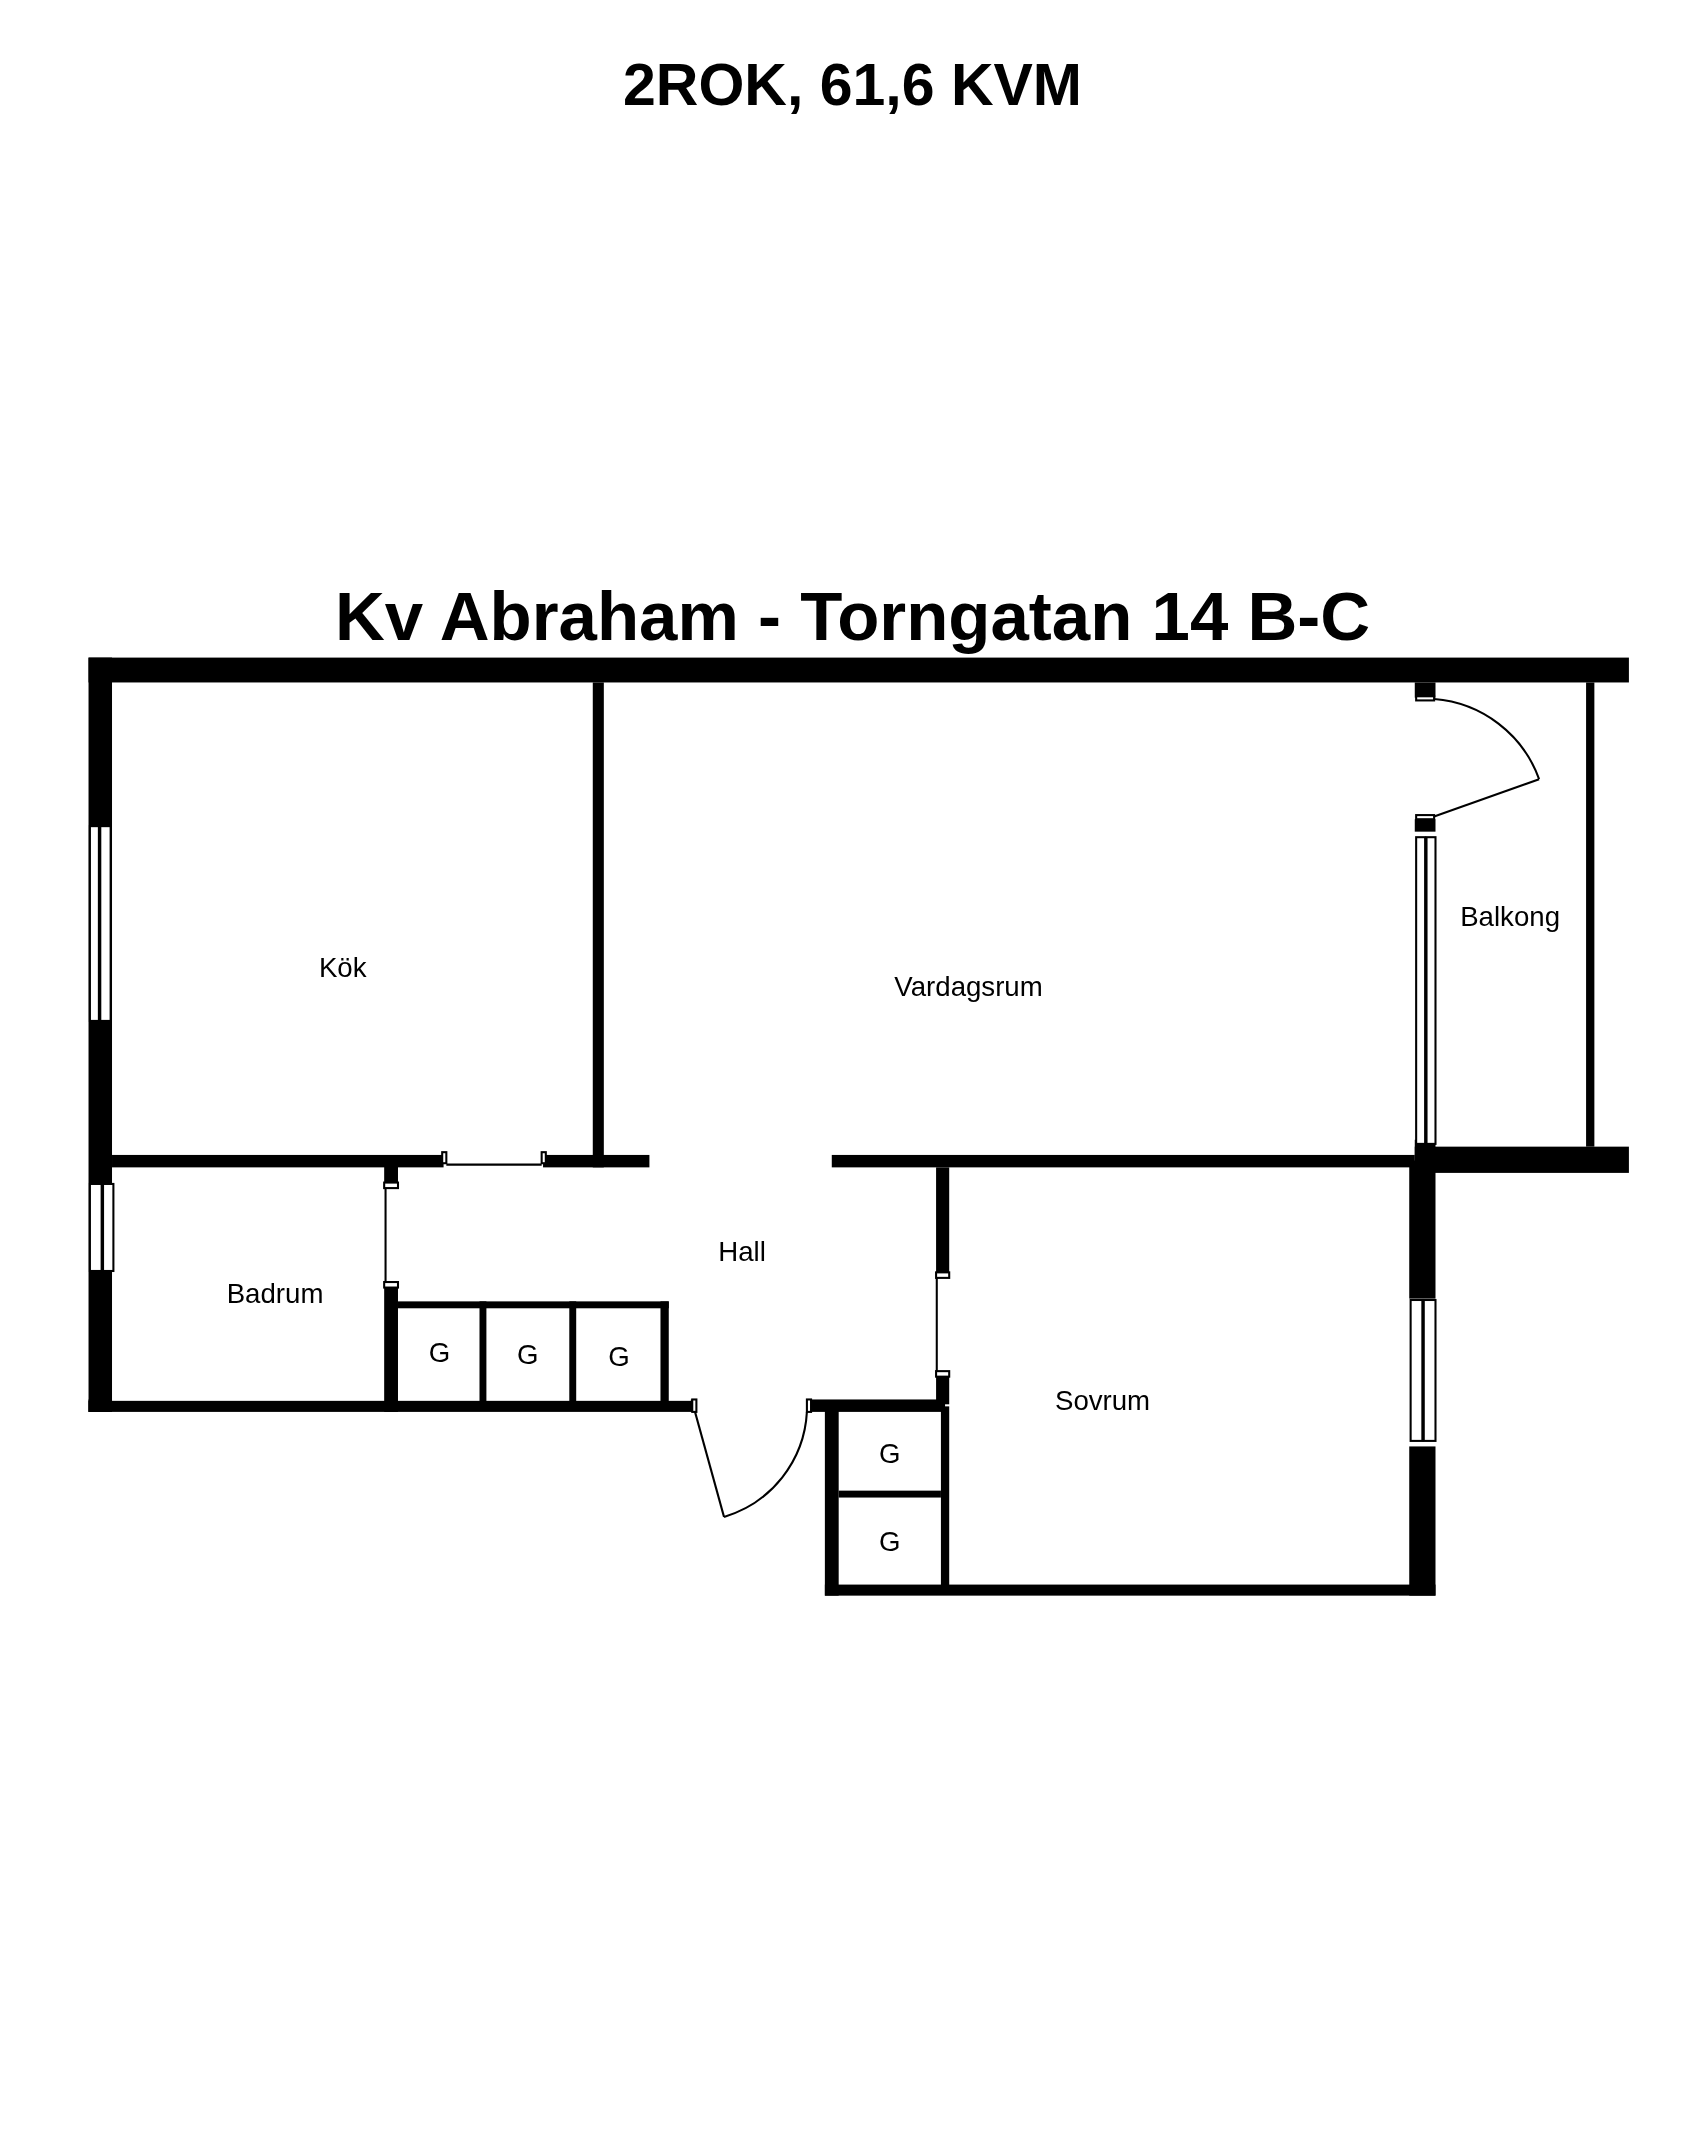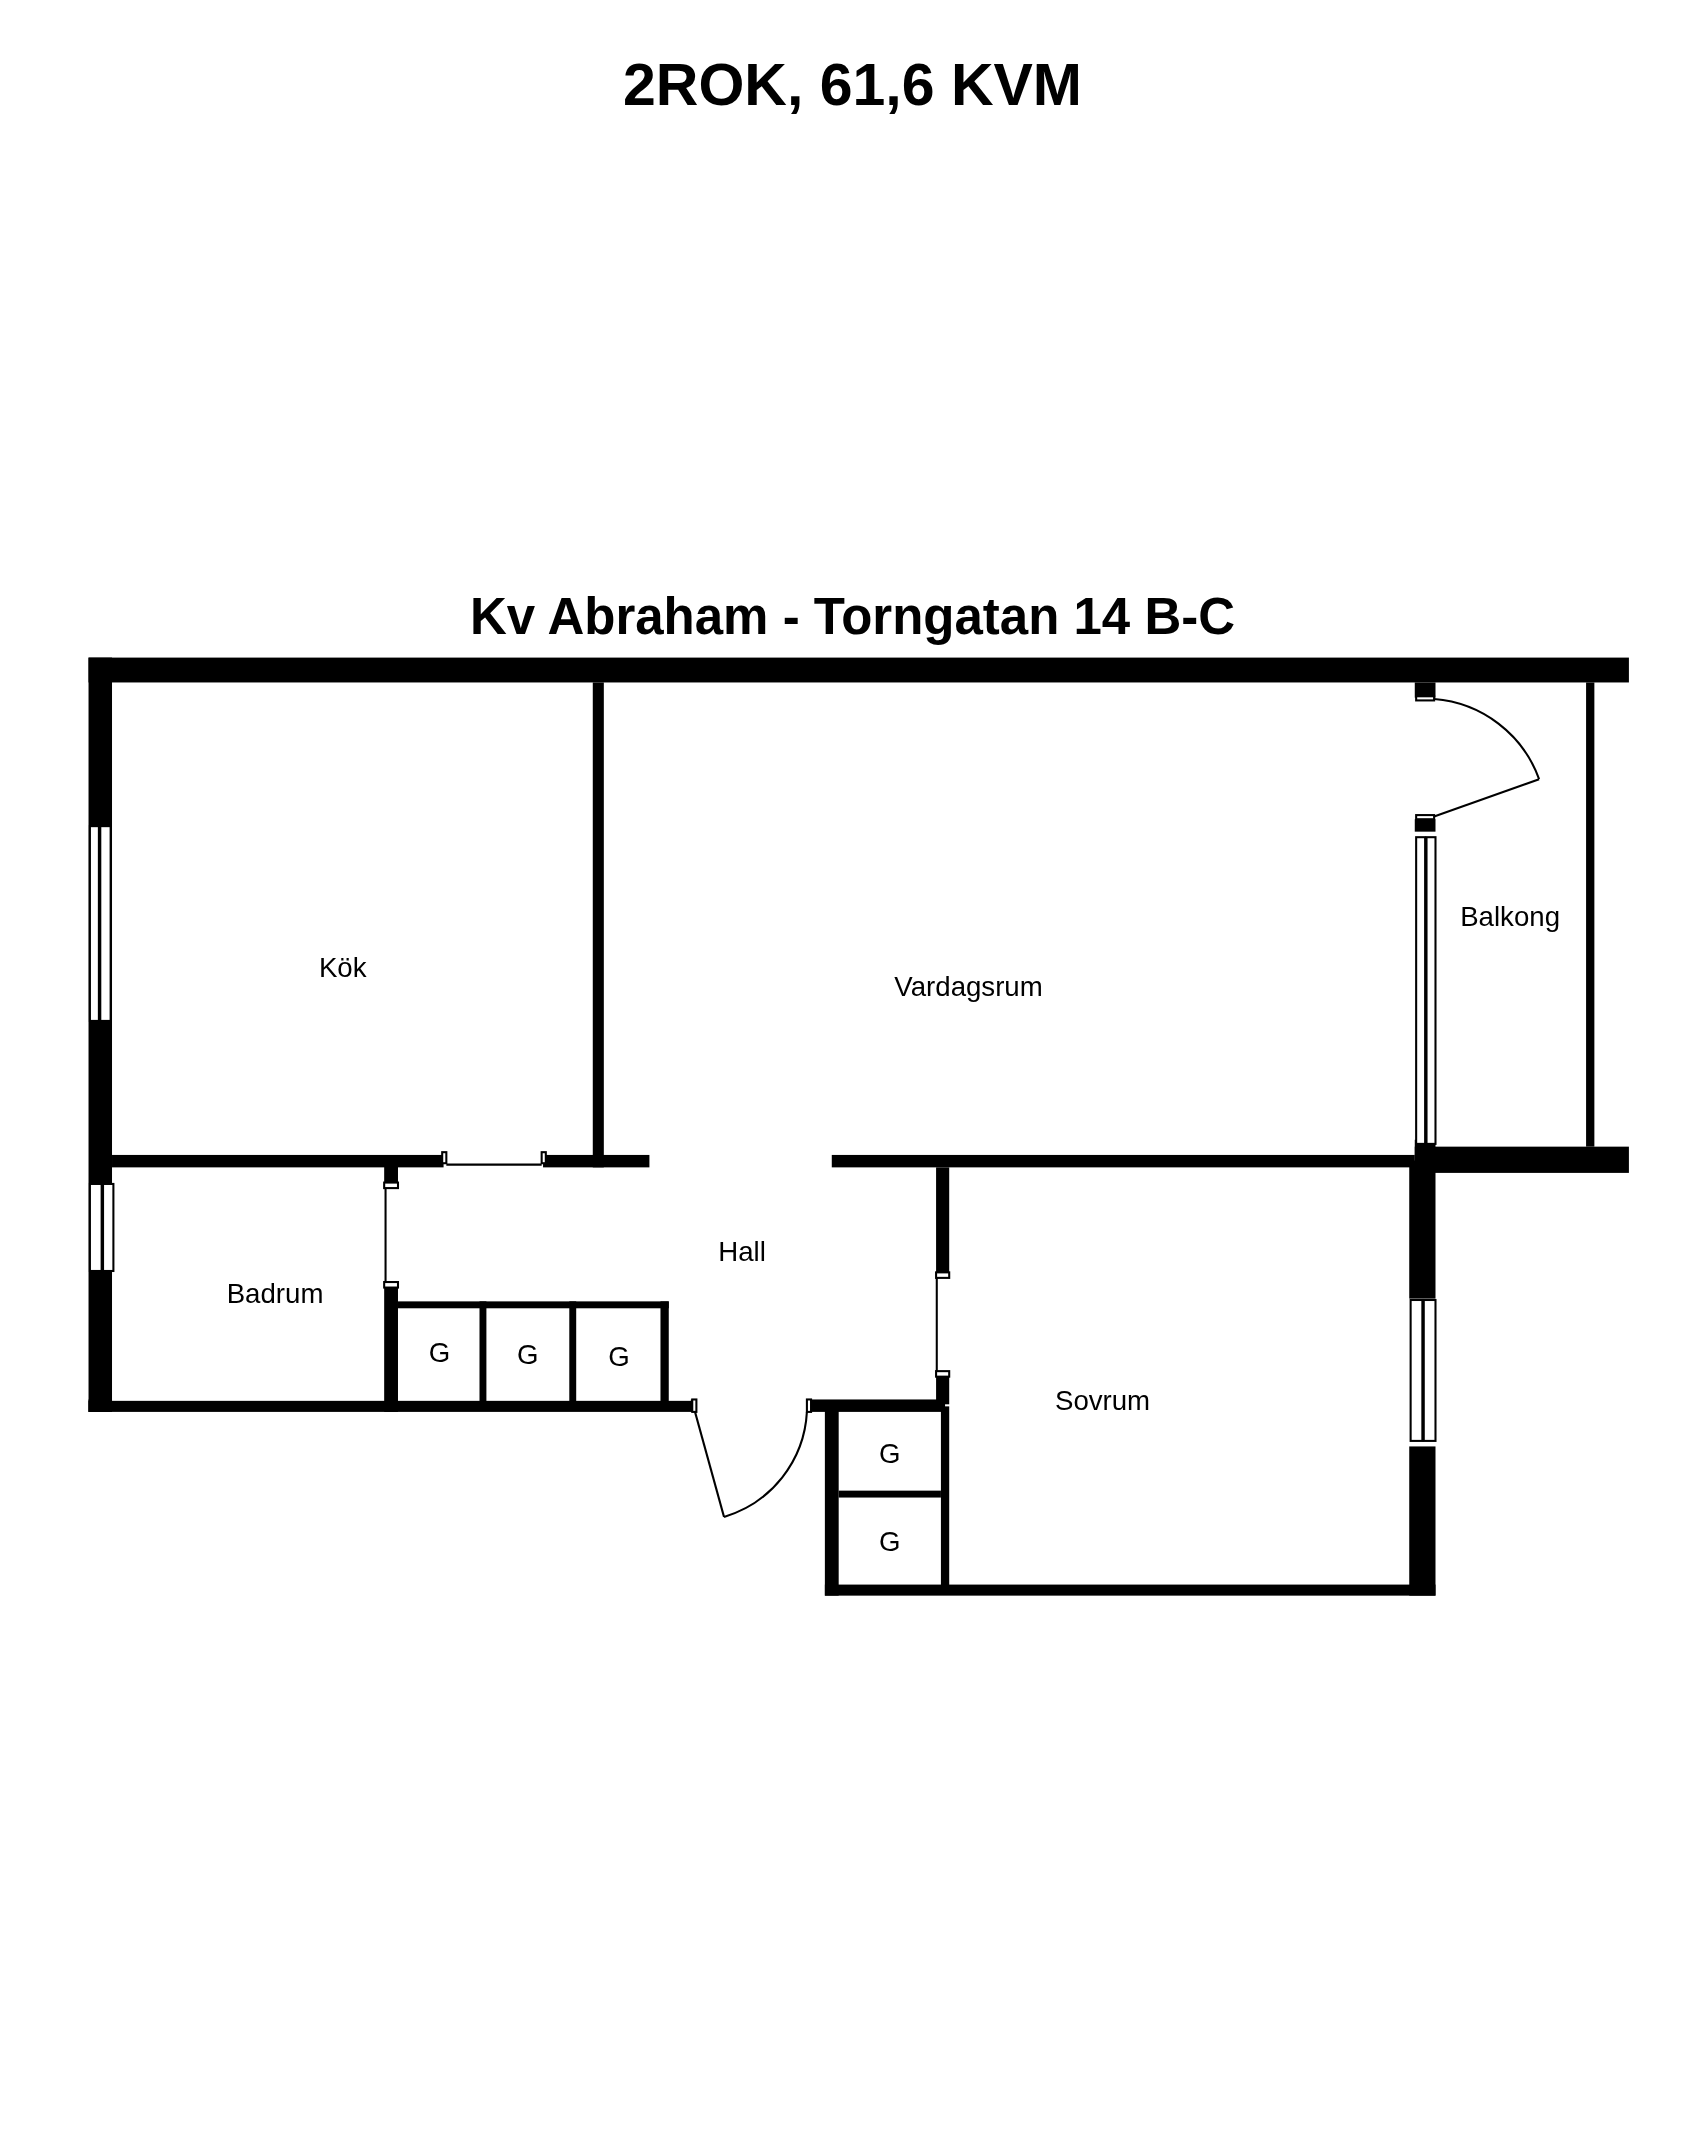--- a/index.html
+++ b/index.html
@@ -1,21 +1,21 @@
 <!DOCTYPE html>
 <html style="font-size:11px"><head>
 <meta charset="utf-8">
 <style>
   html, body { margin: 0; padding: 0; background: #ffffff; }
   body { width: 1705px; height: 2151px; position: relative; overflow: hidden;
          font-family: "Liberation Sans", sans-serif; color: #000; }
   .title { position: absolute; left: 0; width: 1705px; text-align: center;
            font-family: "Liberation Sans", sans-serif; color: #000; margin: 0; }
   #main-title { top: 47px; font-size: 59px; line-height: 76px; }
-  #sub-title { top: 584px; font-size: 51px; line-height: 66px; }
+  #sub-title { top: 584px; font-size: 69px; line-height: 66px; }
   svg.plan { position: absolute; left: 0; top: 0; }
   .wall { fill: #000; }
   .win { fill: #fff; stroke: #000; stroke-width: 3; }
   .thin { fill: none; stroke: #000; stroke-width: 4; }
   .label { font-family: "Liberation Sans", sans-serif; fill: #000; text-anchor: middle; }
 </style>
 </head>
 <body>
 
 <h1 class="title" id="main-title">2ROK, 61,6 KVM</h1>

